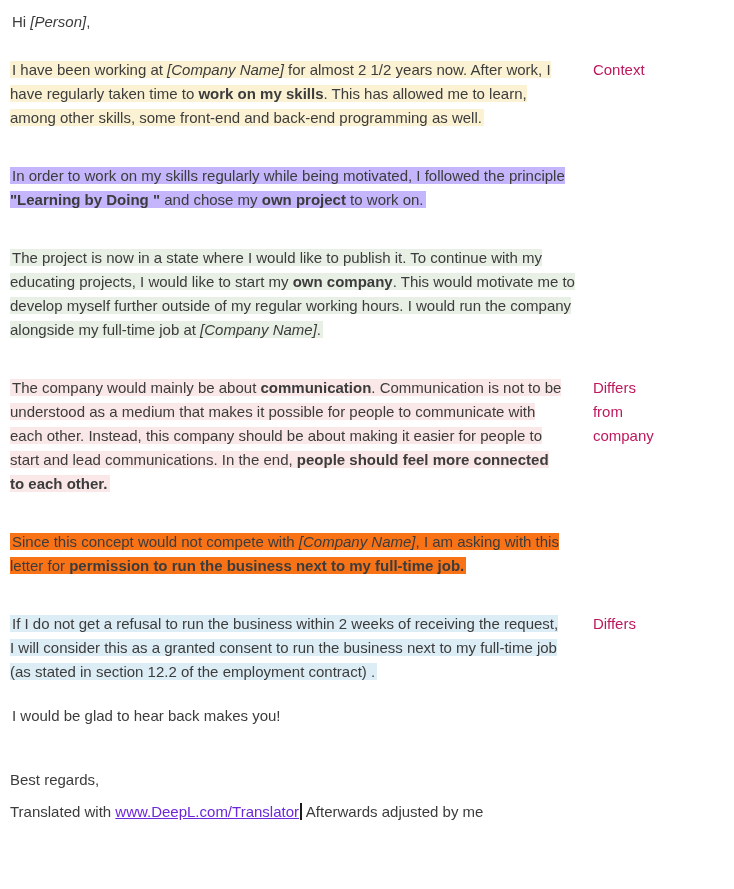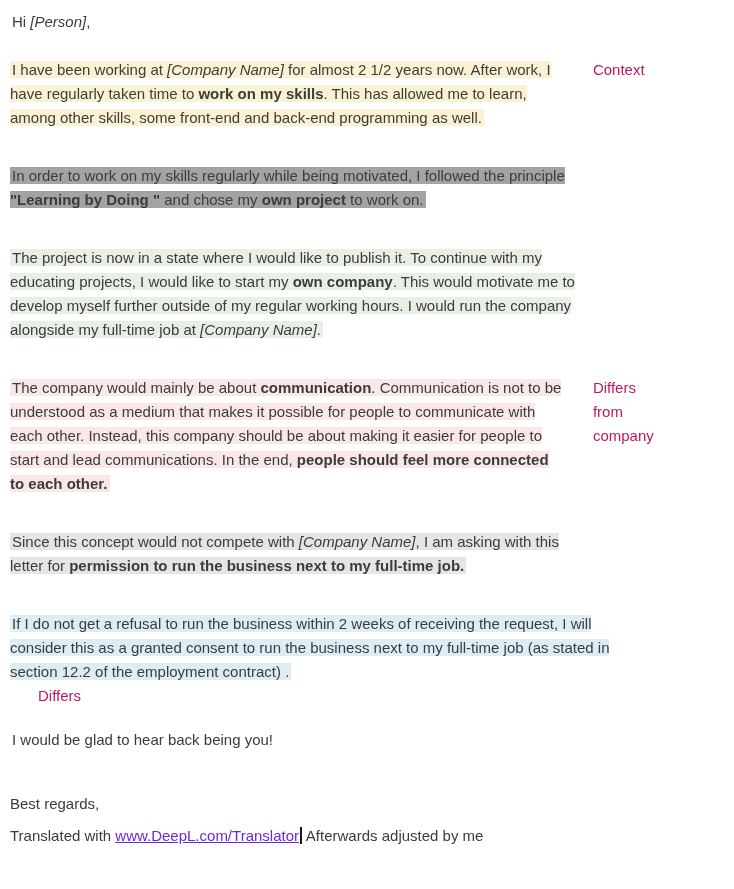--- a/index.html
+++ b/index.html
@@ -12,21 +12,21 @@
     font-size: 15px;
     line-height: 24px;
     color: #3c3c3c;
   }
   .page {
     padding: 10px 0 16px 10px;
     width: 665px;
   }
   .para-row { display: flex; align-items: flex-start; margin-bottom: 34px; }
   .para-row:nth-child(1) { margin-bottom: 24px; }   
-  .para-row:nth-child(7) { margin-bottom: 20px; flex-direction: column; }   
+  .para-row:nth-child(7) { margin-bottom: 20px; }   
   .para-row:nth-child(8) { margin-bottom: 40px; }   
   .para-text { width: 600px; }
   .para-note { width: 78px; margin-left: 28px; color: #be185d; }
   .hl { padding: 0 2px; }
   .seg-bold { font-weight: 700; }
   .seg-italic { font-style: italic; }
   .signoff { margin-bottom: 8px; }
   .signature { margin-bottom: 39px; }
   .footer { }
   a.link { color: #595959; text-decoration: underline; cursor: pointer; }
@@ -47,40 +47,40 @@
   <div id="paragraphs">
       <div class="para-row">
         <div class="para-text"><span class="hl"><span>Hi </span><span class="seg-italic">[Person]</span><span>,</span></span></div>
         <div class="para-note"></div>
       </div>
       <div class="para-row">
         <div class="para-text"><span class="hl" style="background-color: rgb(251, 242, 212);"><span>I have been working at </span><span class="seg-italic">[Company Name]</span><span> for almost 2 1/2 years now. After work, I have regularly taken time to </span><span class="seg-bold">work on my skills</span><span>. This has allowed me to learn, among other skills, some front-end and back-end programming as well.</span></span></div>
         <div class="para-note">Context</div>
       </div>
       <div class="para-row">
-        <div class="para-text"><span class="hl" style="background-color: #a3a3a3;"><span>In order to work on my skills regularly while being motivated, I followed the principle </span><span class="seg-bold">"Learning by Doing "</span><span> and chose my </span><span class="seg-bold">own project</span><span> to work on.</span></span></div>
+        <div class="para-text"><span class="hl" style="background-color: #c4b5fd;"><span>In order to work on my skills regularly while being motivated, I followed the principle </span><span class="seg-bold">"Learning by Doing "</span><span> and chose my </span><span class="seg-bold">own project</span><span> to work on.</span></span></div>
         <div class="para-note"></div>
       </div>
       <div class="para-row">
         <div class="para-text"><span class="hl" style="background-color: rgb(232, 239, 228);"><span>The project is now in a state where I would like to publish it. To continue with my educating projects, I would like to start my </span><span class="seg-bold">own company</span><span>. This would motivate me to develop myself further outside of my regular working hours. I would run the company alongside my full-time job at </span><span class="seg-italic">[Company Name]</span><span>.</span></span></div>
       </div>
       <div class="para-row">
         <div class="para-text"><span class="hl" style="background-color: rgb(250, 231, 231);"><span>The company would mainly be about </span><span class="seg-bold">communication</span><span>. Communication is not to be understood as a medium that makes it possible for people to communicate with each other. Instead, this company should be about making it easier for people to start and lead communications. In the end, </span><span class="seg-bold">people should feel more connected to each other.</span></span></div>
         <div class="para-note">Differs from company</div>
       </div>
       <div class="para-row">
-        <div class="para-text"><span class="hl" style="background-color: #e5e5e5;"><span>Since this concept would not compete with </span><span class="seg-italic">[Company Name]</span><span>, I am asking with this letter for </span><span class="seg-bold">permission to run the business next to my full-time job.</span></span></div>
+        <div class="para-text"><span class="hl" style="background-color: #f97316;"><span>Since this concept would not compete with </span><span class="seg-italic">[Company Name]</span><span>, I am asking with this letter for </span><span class="seg-bold">permission to run the business next to my full-time job.</span></span></div>
         <div class="para-note"></div>
       </div>
       <div class="para-row">
         <div class="para-text"><span class="hl" style="background-color: rgb(221, 237, 245);"><span>If I do not get a refusal to run the business within 2 weeks of receiving the request, I will consider this as a granted consent to run the business next to my full-time job (as stated in section 12.2 of the employment contract) .</span></span></div>
         <div class="para-note">Differs</div>
       </div>
       <div class="para-row">
-        <div class="para-text"><span class="hl"><span>I would be glad to hear back being you!</span></span></div>
+        <div class="para-text"><span class="hl"><span>I would be glad to hear back makes you!</span></span></div>
         <div class="para-note"></div>
       </div>
     </div>
 
   <div class="signoff">Best regards,</div>
 
   <div class="footer"><span>Translated with </span><a class="link" style="color: #6d28d9;">www.DeepL.com/Translator</a><span class="caret"></span><span> Afterwards adjusted by me</span></div>
 
 </div>
 

